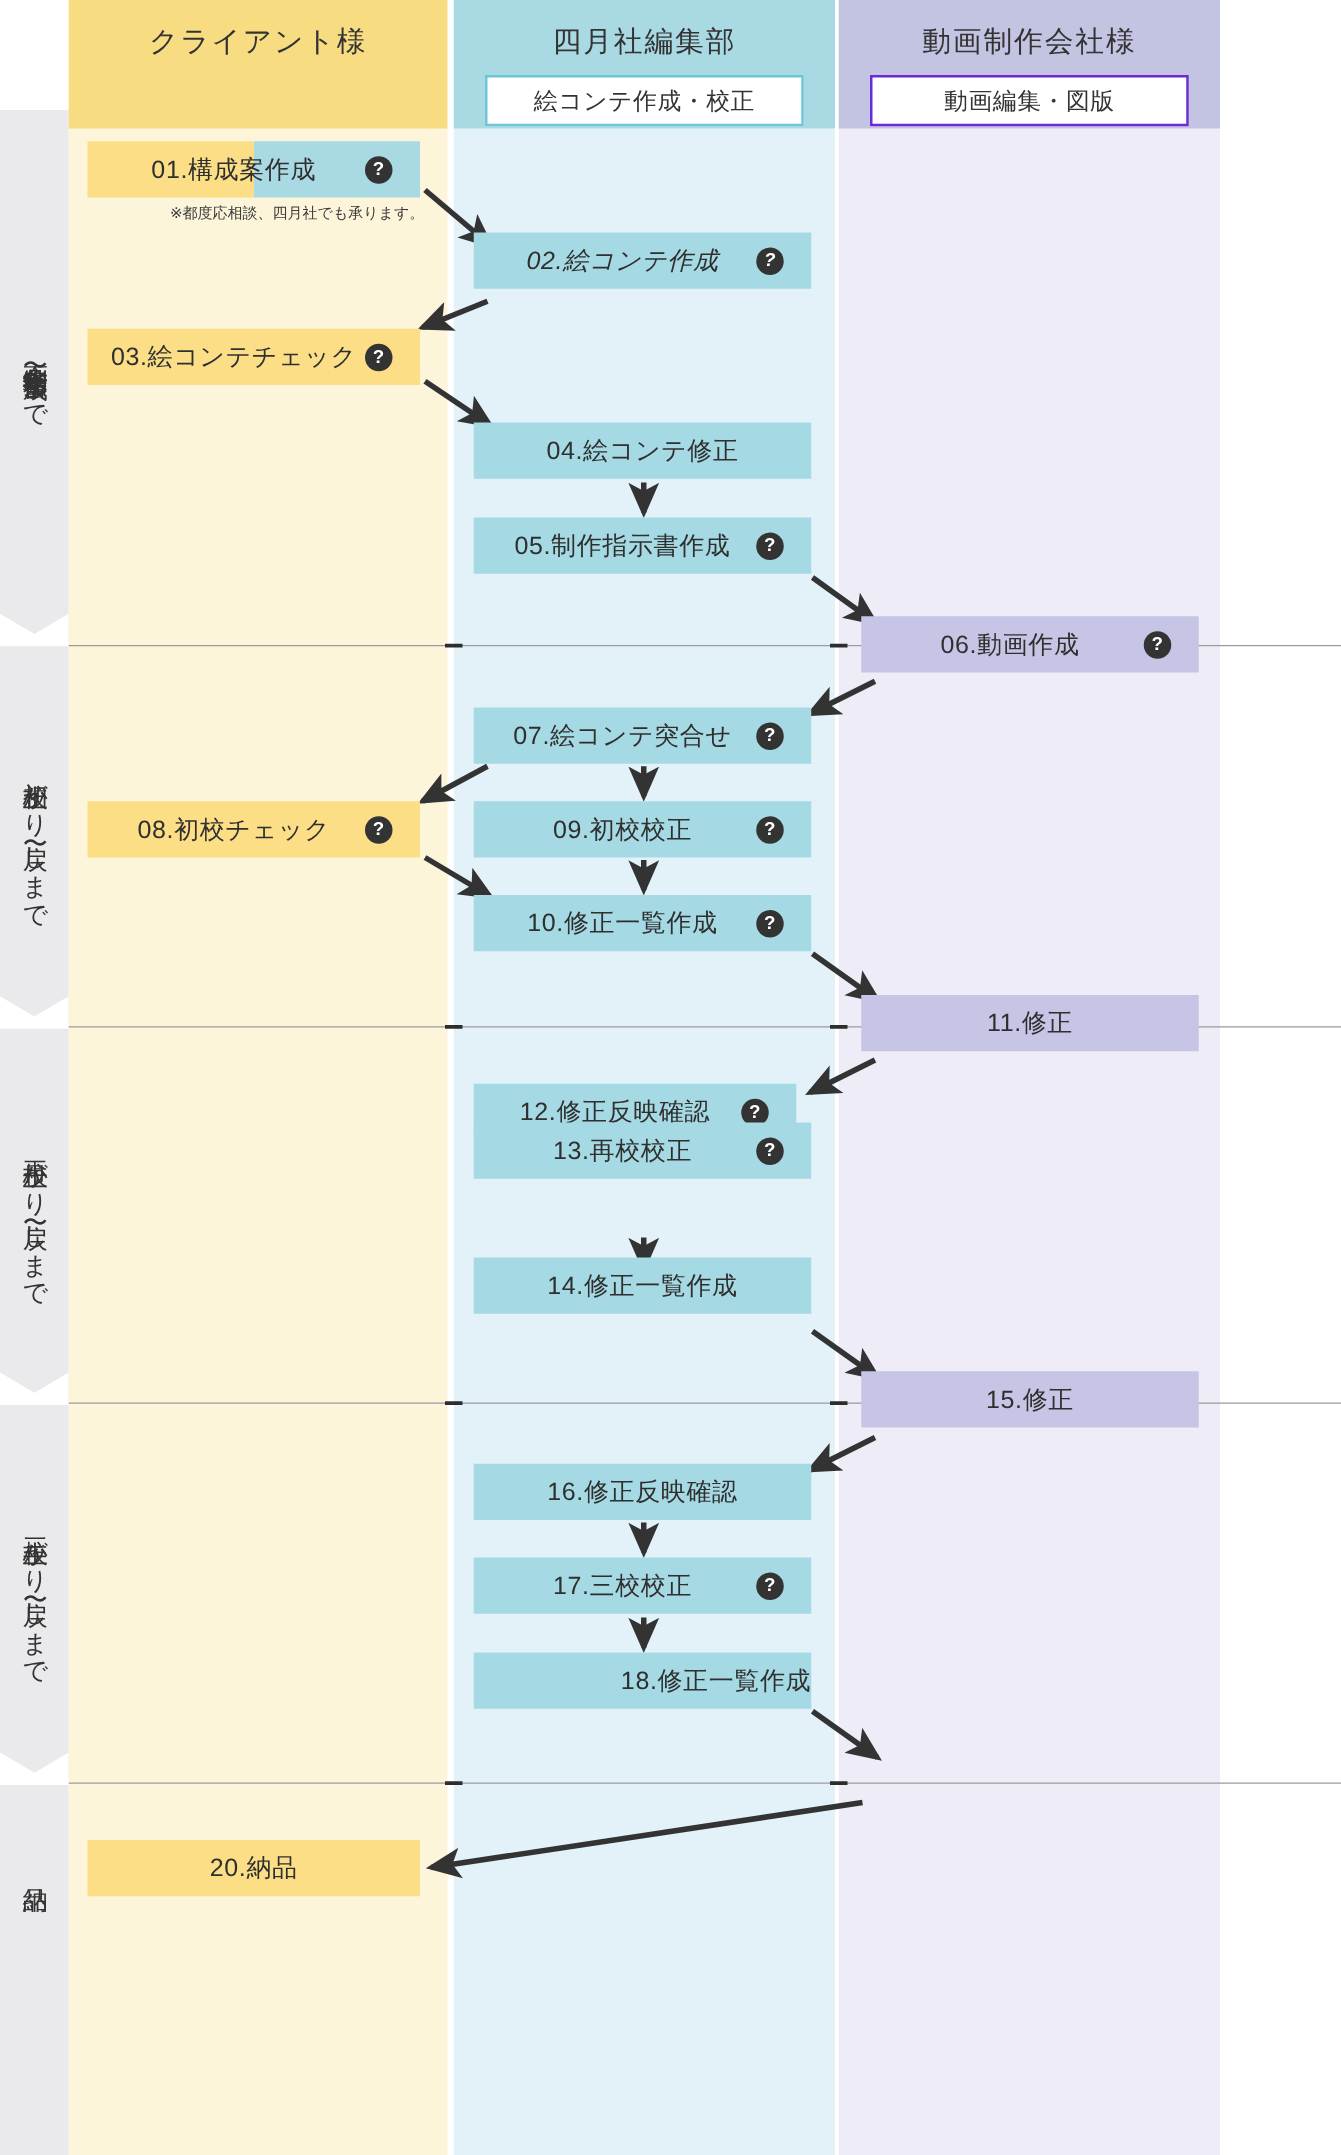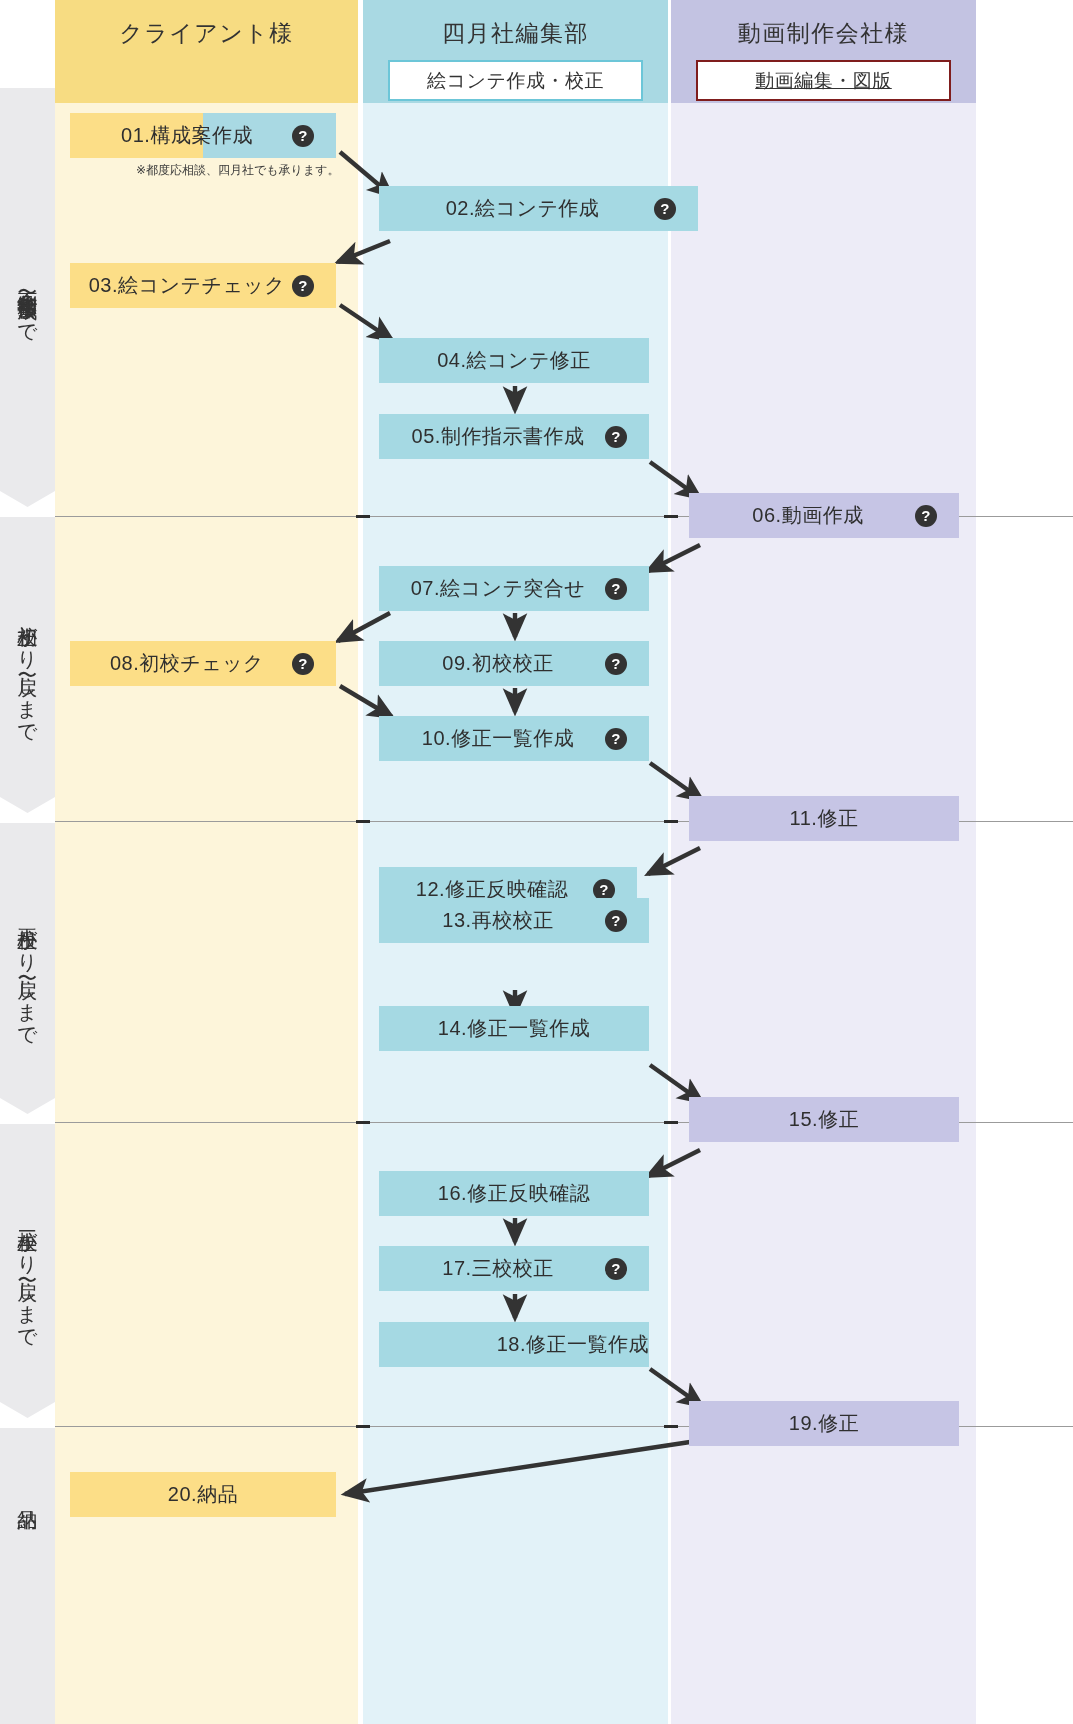--- a/index.html
+++ b/index.html
@@ -50,21 +50,21 @@
   #col-client .col-body { background: #fdf5da; }
 
   #col-editor { left: 363px; width: 305px; }
   #col-editor .col-head { background: #a9d9e3; }
   #col-editor .col-body { background: #e2f2f8; }
   #col-editor .col-sub { border: 2px solid #6cc6d8; }
 
   #col-vendor { left: 671px; width: 305px; }
   #col-vendor .col-head { background: #c3c3e2; }
   #col-vendor .col-body { background: #edecf7; }
-  #col-vendor .col-sub { border: 2px solid #7f1d1d; text-decoration: underline; }
+  #col-vendor .col-sub { border: 2px solid #6d28d9; }
 
   
   .box {
     position: absolute; height: 45px;
     display: flex; align-items: center; justify-content: center;
     font-size: 20px; color: #2f2f2f; letter-spacing: .5px; white-space: nowrap;
   }
   .box .lbl { display: inline-block; }
   .box.yellow { background: #fcde87; }
   .box.teal   { background: #a5d9e3; }
@@ -196,21 +196,21 @@
       <line x1="515" y1="1294" x2="515" y2="1318"></line>
     </g>
   </svg>
 
   <div class="box split has-q" style="left:70px;top:113px;width:266px;">
     <span class="lbl">01.構成案作成</span>
     <span class="qmark">?</span>
   </div>
   <div class="note" style="left:136px;top:162px;">※都度応相談、四月社でも承ります。</div>
 
-  <div class="box teal has-q" style="left:379px;top:186px;width:319px;">
+  <div class="box teal has-q" style="left:379px;top:186px;width:270px;font-style:italic;">
     <span class="lbl">02.絵コンテ作成</span>
     <span class="qmark">?</span>
   </div>
 
   <div class="box yellow has-q" style="left:70px;top:263px;width:266px;">
     <span class="lbl">03.絵コンテチェック</span>
     <span class="qmark">?</span>
   </div>
 
   <div class="box teal" style="left:379px;top:338px;width:270px;">
@@ -275,21 +275,18 @@
 
   <div class="box teal has-q" style="left:379px;top:1246px;width:270px;">
     <span class="lbl">17.三校校正</span>
     <span class="qmark">?</span>
   </div>
 
   <div class="box teal" style="left:379px;top:1322px;width:270px;justify-content:flex-end;">
     <span class="lbl">18.修正一覧作成</span>
   </div>
 
-  <div class="box purple" style="left:689px;top:1401px;width:270px;">
-    <span class="lbl">19.修正</span>
-  </div>
 
   <div class="box yellow" style="left:70px;top:1472px;width:266px;">
     <span class="lbl">20.納品</span>
   </div>
 
 </div>
 
 </body></html>

